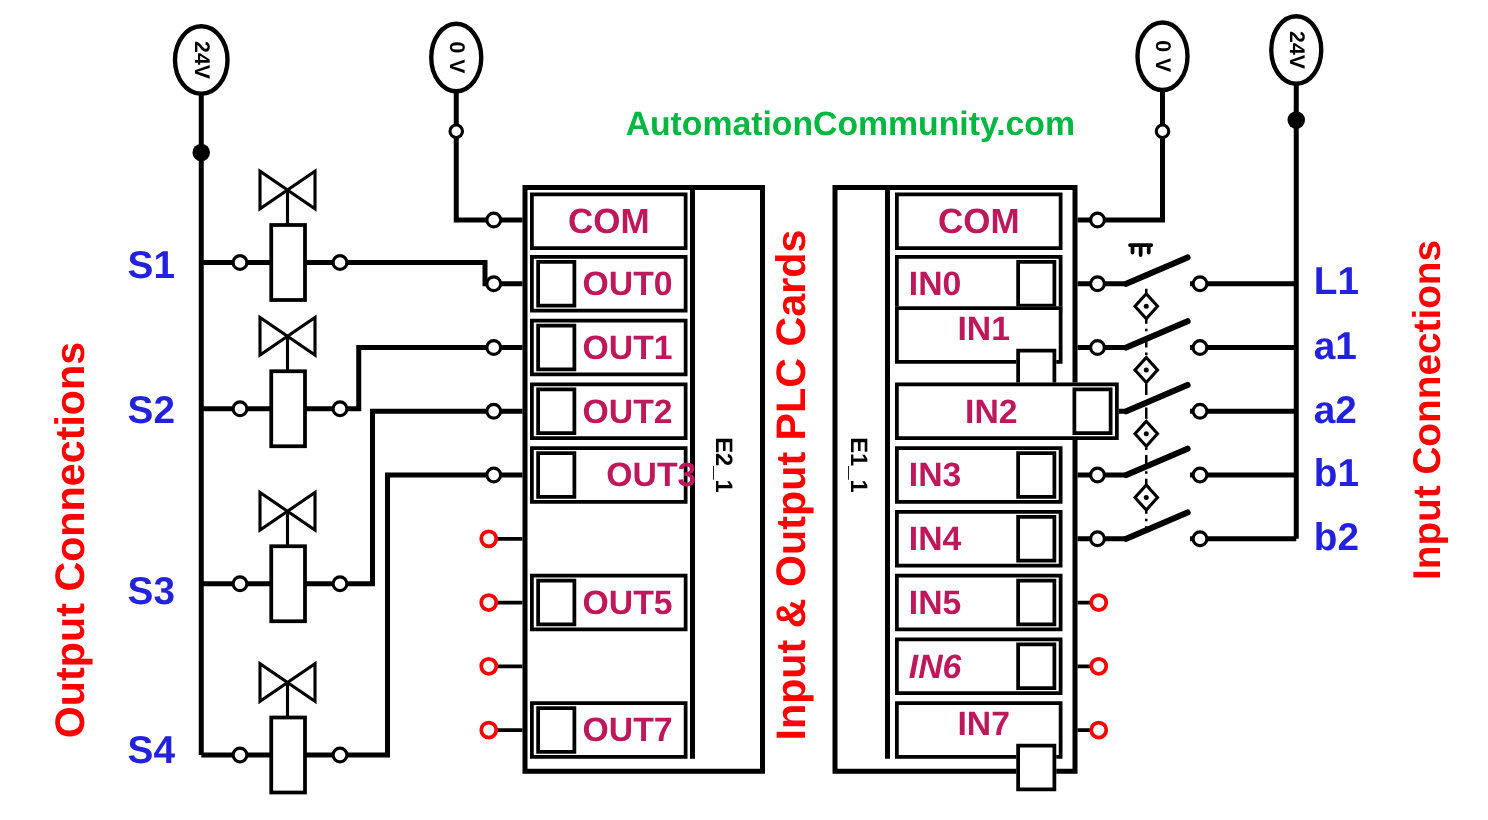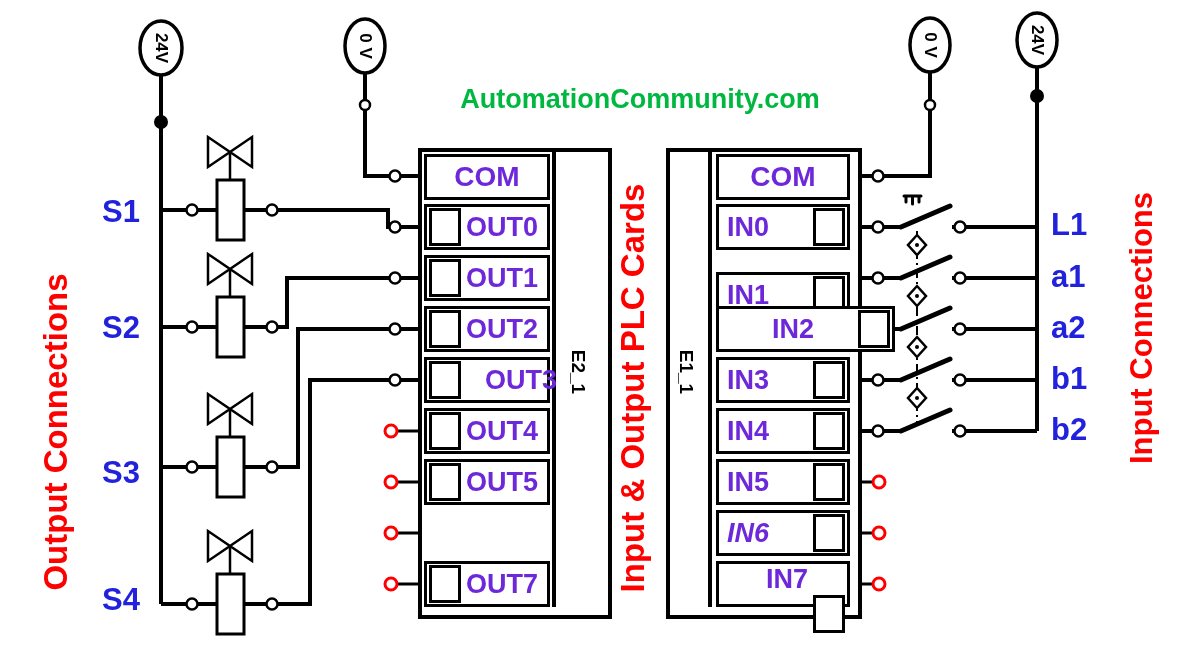--- a/index.html
+++ b/index.html
@@ -12,21 +12,21 @@
   .red-vert{font-size:32px;color:#FF0000;text-align:center;transform:rotate(-90deg);}
   .blue-lab{font-size:31px;color:#2222DD;}
   .s-lab{width:65px;text-align:right;}
   .pwr-txt{width:44px;height:56px;display:flex;align-items:center;justify-content:center;
            font-size:17px;font-weight:bold;color:#000;transform:rotate(90deg);}
   .card{border:4px solid #000;background:#fff;}
   .divider{background:#000;}
   .card-id{width:60px;height:60px;display:flex;align-items:center;justify-content:center;
            font-size:19px;font-weight:bold;transform:rotate(90deg);}
   .cell{border:3px solid #000;background:#fff;width:120px;height:40px;
-        display:flex;align-items:center;font-size:27px;font-weight:bold;color:#6d28d9;}
+        display:flex;align-items:center;font-size:27px;font-weight:bold;color:#be185d;}
   .cell.com{justify-content:center;font-size:28px;}
   .sq{width:26px;height:32px;border:3px solid #000;background:#fff;flex:0 0 auto;}
   .outcell .sq{margin-left:2px;}
   .outcell .lb{margin-left:5px;}
   .incell .lb{margin-left:8px;}
   .incell .sq{margin-left:auto;margin-right:2px;}
 </style>
 </head>
 <body>
 
@@ -160,21 +160,21 @@
       <ellipse cx="930" cy="45" rx="20" ry="27"></ellipse>
       <ellipse cx="1037" cy="40" rx="20" ry="27"></ellipse>
     </g>
   </svg>
 
   <div class="abs pwr-txt" style="left:139px;top:20px;">24V</div>
   <div class="abs pwr-txt" style="left:343px;top:18px;">0 V</div>
   <div class="abs pwr-txt" style="left:908px;top:17px;">0 V</div>
   <div class="abs pwr-txt" style="left:1015px;top:12px;">24V</div>
 
-  <div class="abs txt green-title" style="left:420px;top:84px;width:440px;">AutomationCommunity.com</div>
+  <div class="abs txt green-title" style="left:420px;top:84px;width:440px;text-align:right;">AutomationCommunity.com</div>
   <div class="abs txt red-vert" style="left:-154px;top:413px;width:420px;font-size:33px;">Output Connections</div>
   <div class="abs txt red-vert" style="left:398px;top:369px;width:470px;font-size:33px;">Input &amp; Output PLC Cards</div>
   <div class="abs txt red-vert" style="left:977px;top:310px;width:330px;font-size:31px;">Input Connections</div>
 
   <div class="abs txt blue-lab s-lab" style="left:75px;top:194px;">S1</div>
   <div class="abs txt blue-lab s-lab" style="left:75px;top:310px;">S2</div>
   <div class="abs txt blue-lab s-lab" style="left:75px;top:455px;">S3</div>
   <div class="abs txt blue-lab s-lab" style="left:75px;top:582px;">S4</div>
 
   <div class="abs txt blue-lab" style="left:1051px;top:207px;">L1</div>
@@ -199,45 +199,41 @@
       <span class="lb">OUT1</span>
     </div>
   <div class="abs cell outcell" style="left:424px;top:306px;">
       <span class="sq"></span>
       <span class="lb">OUT2</span>
     </div>
   <div class="abs cell outcell" style="left:424px;top:357px;gap:19px;">
       <span class="sq"></span>
       <span class="lb">OUT3</span>
     </div>
-  <div class="abs cell outcell" style="left:424px;top:408px;">
-      <span class="sq"></span>
-      <span class="lb">OUT4</span>
-    </div>
   <div class="abs cell outcell" style="left:424px;top:459px;">
       <span class="sq"></span>
       <span class="lb">OUT5</span>
     </div>
   <div class="abs cell outcell" style="left:424px;top:561px;">
       <span class="sq"></span>
       <span class="lb">OUT7</span>
     </div>
 
   <div class="abs card" style="left:666px;top:148px;width:188px;height:463px;"></div>
   <div class="abs divider" style="left:708px;top:152px;width:4px;height:455px;"></div>
   <div class="abs card-id" style="left:656px;top:342px;">E1_1</div>
 
   <div class="abs cell com" style="left:716px;top:154px;width:128px;">
       <span class="lb">COM</span>
     </div>
   <div class="abs cell incell" style="left:716px;top:204px;width:128px;justify-content:flex-end;">
       <span class="lb">IN0</span>
       <span class="sq"></span>
     </div>
-  <div class="abs cell incell" style="left:716px;top:272px;width:128px;">
+  <div class="abs cell incell" style="left:716px;top:245px;width:128px;flex-direction:column;">
       <span class="lb">IN1</span>
       <span class="sq"></span>
     </div>
   <div class="abs cell incell" style="left:716px;top:306px;width:128px;padding-left:45px;">
       <span class="lb">IN2</span>
       <span class="sq"></span>
     </div>
   <div class="abs cell incell" style="left:716px;top:357px;width:128px;justify-content:center;">
       <span class="lb">IN3</span>
       <span class="sq"></span>

